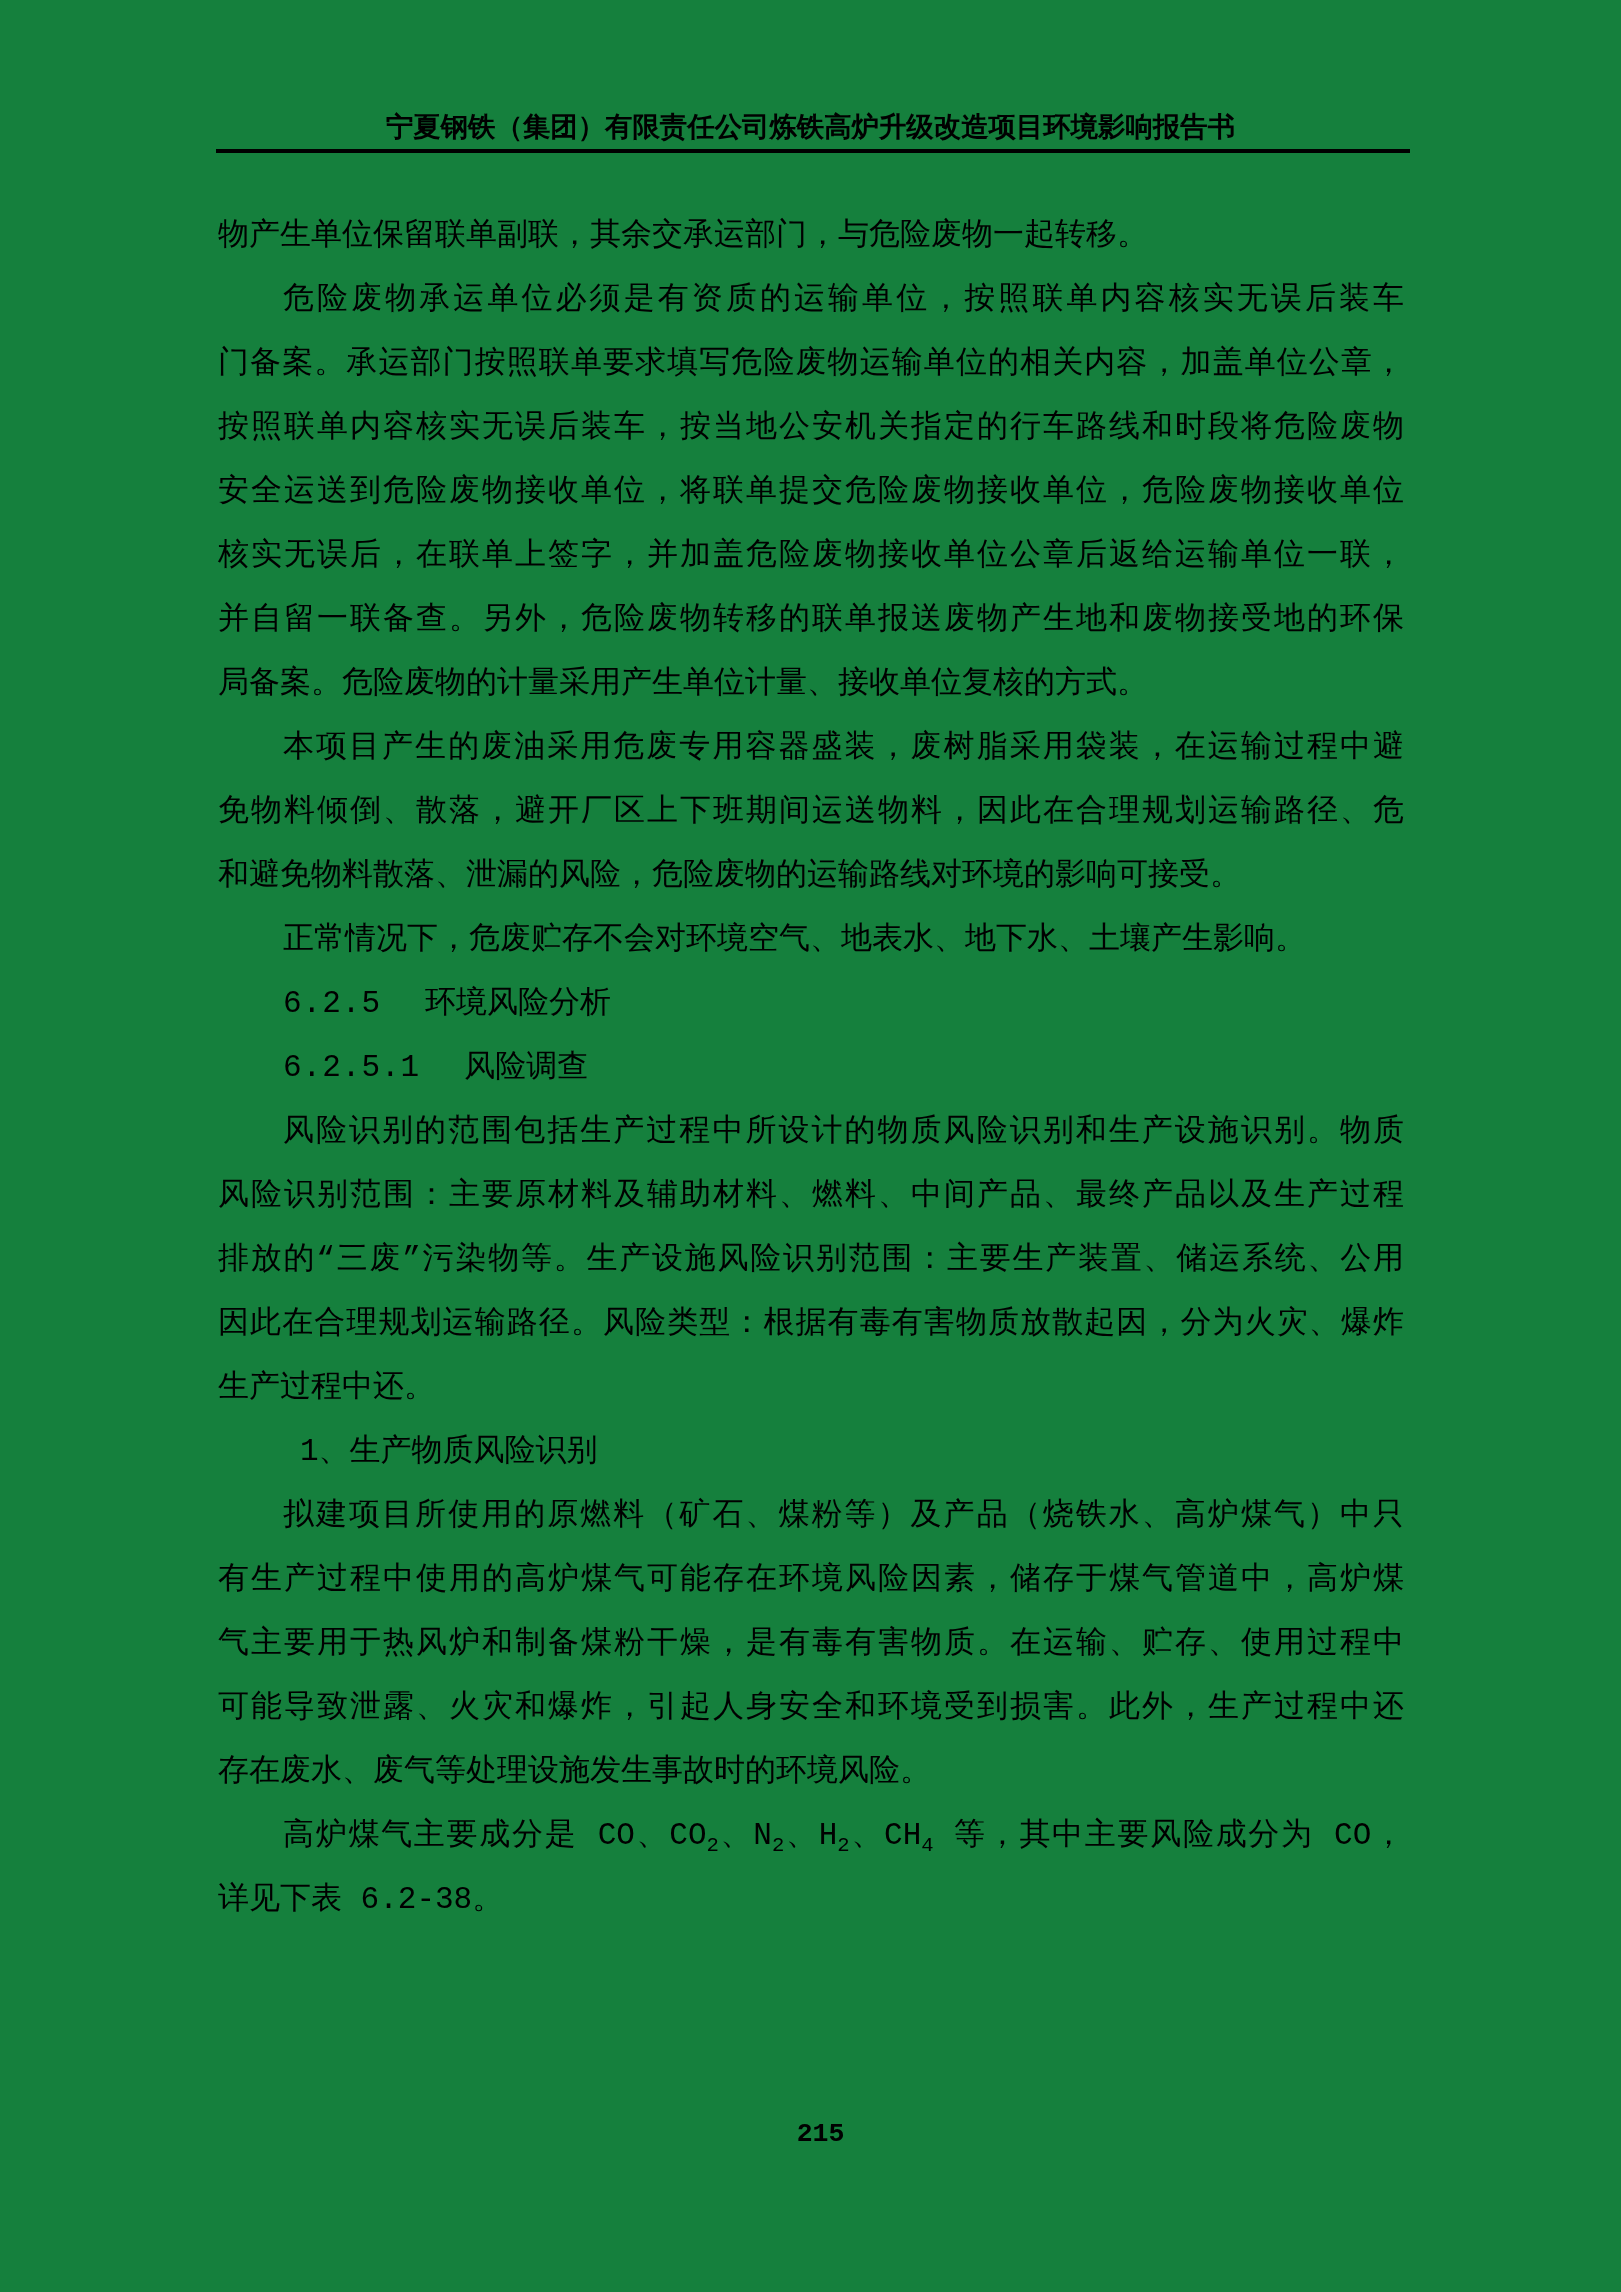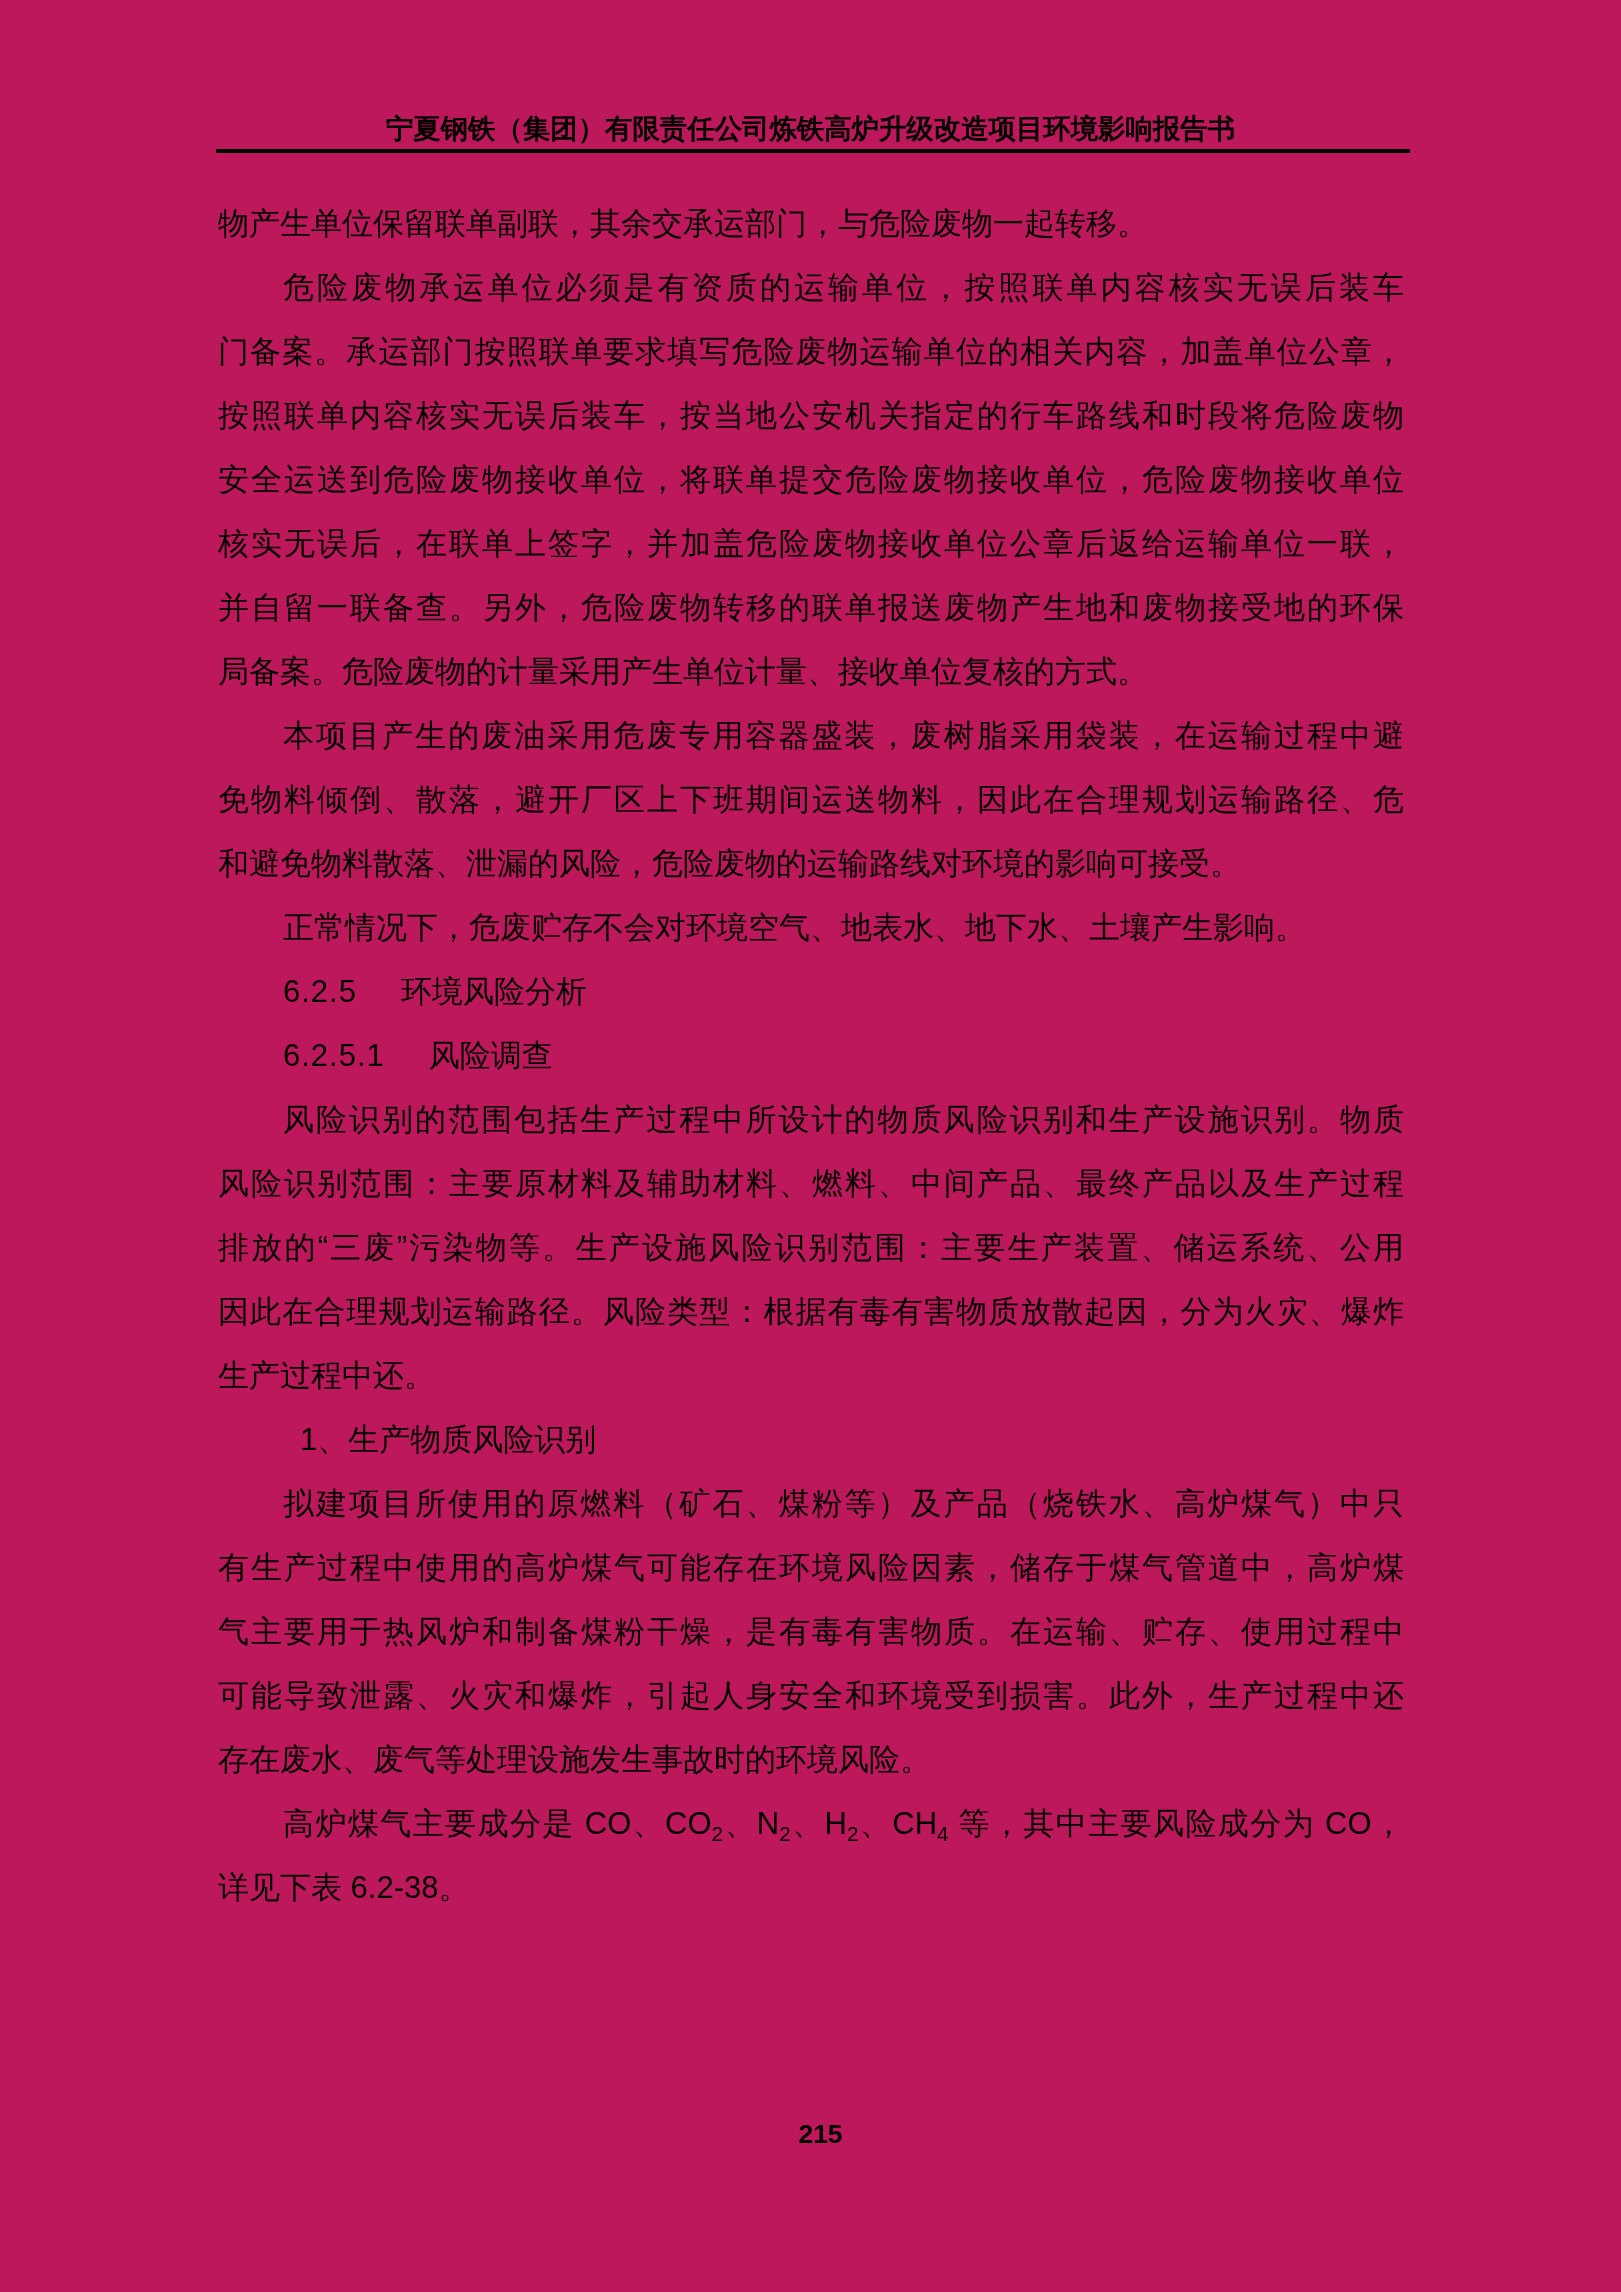--- a/index.html
+++ b/index.html
@@ -1,22 +1,22 @@
 <!DOCTYPE html>
 <html><head>
 <meta charset="utf-8">
 <style>
   html, body { margin: 0; padding: 0; background: #ffffff; }
   .page {
     position: relative;
     width: 1621px;
     height: 2293px;
-    background: #be185d;
+    background: #15803d;
     color: #000000;
-    font-family: Liberation Sans, sans-serif;
+    font-family: Liberation Mono, monospace;
     overflow: hidden;
   }
   .header-title {
     position: absolute;
     top: 110px;
     left: 0;
     width: 1621px;
     text-align: center;
     font-size: 27.4px;
     font-weight: 700;
@@ -27,21 +27,21 @@
     position: absolute;
     top: 149px;
     left: 216px;
     width: 1194px;
     height: 3.9px;
     background: #000000;
   }
   .doc-body {
     position: absolute;
     left: 218px;
-    top: 192px;
+    top: 204px;
     width: 1186px;
     font-size: 31px;
     color: #000000;
   }
   .line {
     height: 64px;
     line-height: 64px;
     text-align: left;
   }
   .line.indent1 { padding-left: 65px; }

